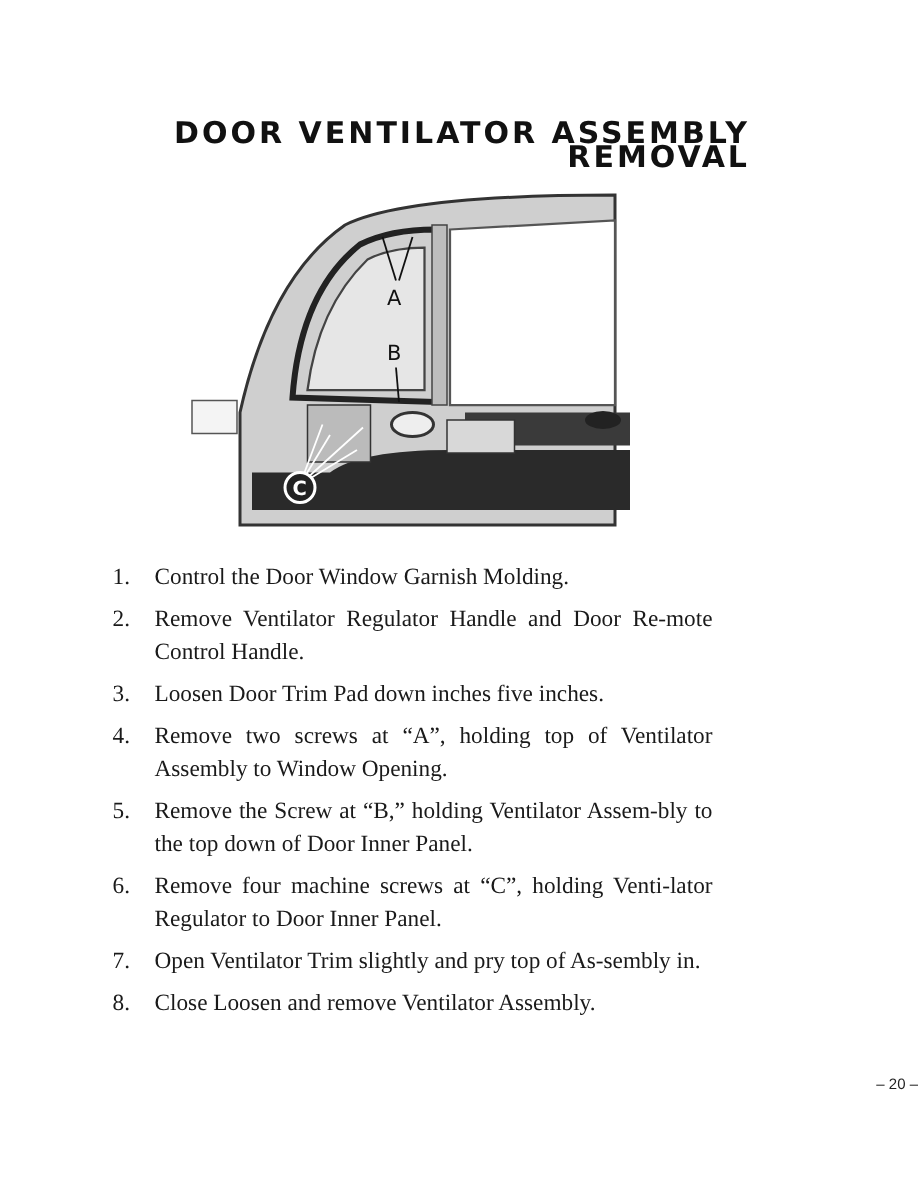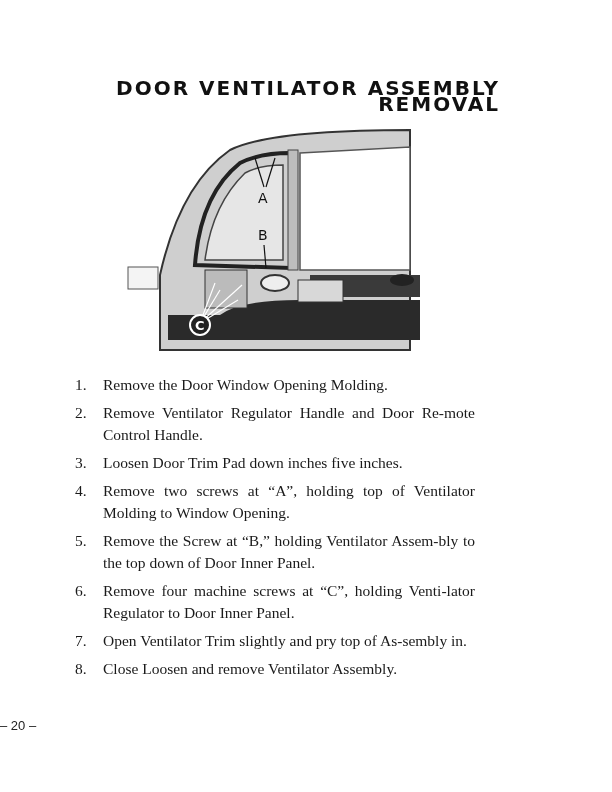--- a/index.html
+++ b/index.html
@@ -14,22 +14,22 @@
   .figure { position: absolute; left: 120px; top: 125px; width: 300px; height: 230px; }
   .steps {
     position: absolute; left: 75px; top: 374px; width: 400px;
     font-family: "Liberation Serif", serif; font-size: 15.5px; line-height: 22px; color: #1a1a1a;
     margin: 0; padding: 0; list-style: none;
   }
   .step { display: flex; margin-bottom: 6px; }
   .step .num { width: 28px; flex: 0 0 28px; }
   .step .txt { flex: 1; text-align: justify; }
   .pageno {
-    position: absolute; top: 718px; left: 0; width: 612px; text-align: left;
-    font-family: "Liberation Sans", sans-serif; font-size: 13px; color: #222;
+    position: absolute; top: 718px; left: 0; width: 612px; text-align: right;
+    font-family: "Liberation Sans", sans-serif; font-size: 10px; color: #222;
   }
 </style>
 </head>
 <body>
 
 <div class="title l1">DOOR VENTILATOR ASSEMBLY</div>
 <div class="title l2">REMOVAL</div>
 
 <svg class="figure" viewBox="0 0 300 230" xmlns="http://www.w3.org/2000/svg">
 
@@ -64,33 +64,33 @@
   <line x1="80" y1="198" x2="100" y2="165" stroke="#fff" stroke-width="1.2"></line>
   <line x1="80" y1="198" x2="122" y2="160" stroke="#fff" stroke-width="1.2"></line>
   <line x1="80" y1="198" x2="118" y2="175" stroke="#fff" stroke-width="1.2"></line>
   <circle cx="80" cy="200" r="10" fill="#222" stroke="#fff" stroke-width="2"></circle>
   <text x="75" y="205" font-family="DejaVu Sans, sans-serif" font-size="13" font-weight="bold" fill="#fff">C</text>
 </svg>
 
 <ul class="steps">
   <li class="step">
       <span class="num">1.</span>
-      <span class="txt">Remove the Door Window Opening Molding.</span>
+      <span class="txt">Control the Door Window Garnish Molding.</span>
     </li>
   <li class="step">
       <span class="num">2.</span>
       <span class="txt">Remove Ventilator Regulator Handle and Door Re-mote Control Handle.</span>
     </li>
   <li class="step">
       <span class="num">3.</span>
       <span class="txt">Loosen Door Trim Pad down inches five inches.</span>
     </li>
   <li class="step">
       <span class="num">4.</span>
-      <span class="txt">Remove two screws at “A”, holding top of Ventilator Molding to Window Opening.</span>
+      <span class="txt">Remove two screws at “A”, holding top of Ventilator Assembly to Window Opening.</span>
     </li>
   <li class="step">
       <span class="num">5.</span>
       <span class="txt">Remove the Screw at “B,” holding Ventilator Assem-bly to the top down of Door Inner Panel.</span>
     </li>
   <li class="step">
       <span class="num">6.</span>
       <span class="txt">Remove four machine screws at “C”, holding Venti-lator Regulator to Door Inner Panel.</span>
     </li>
   <li class="step">

